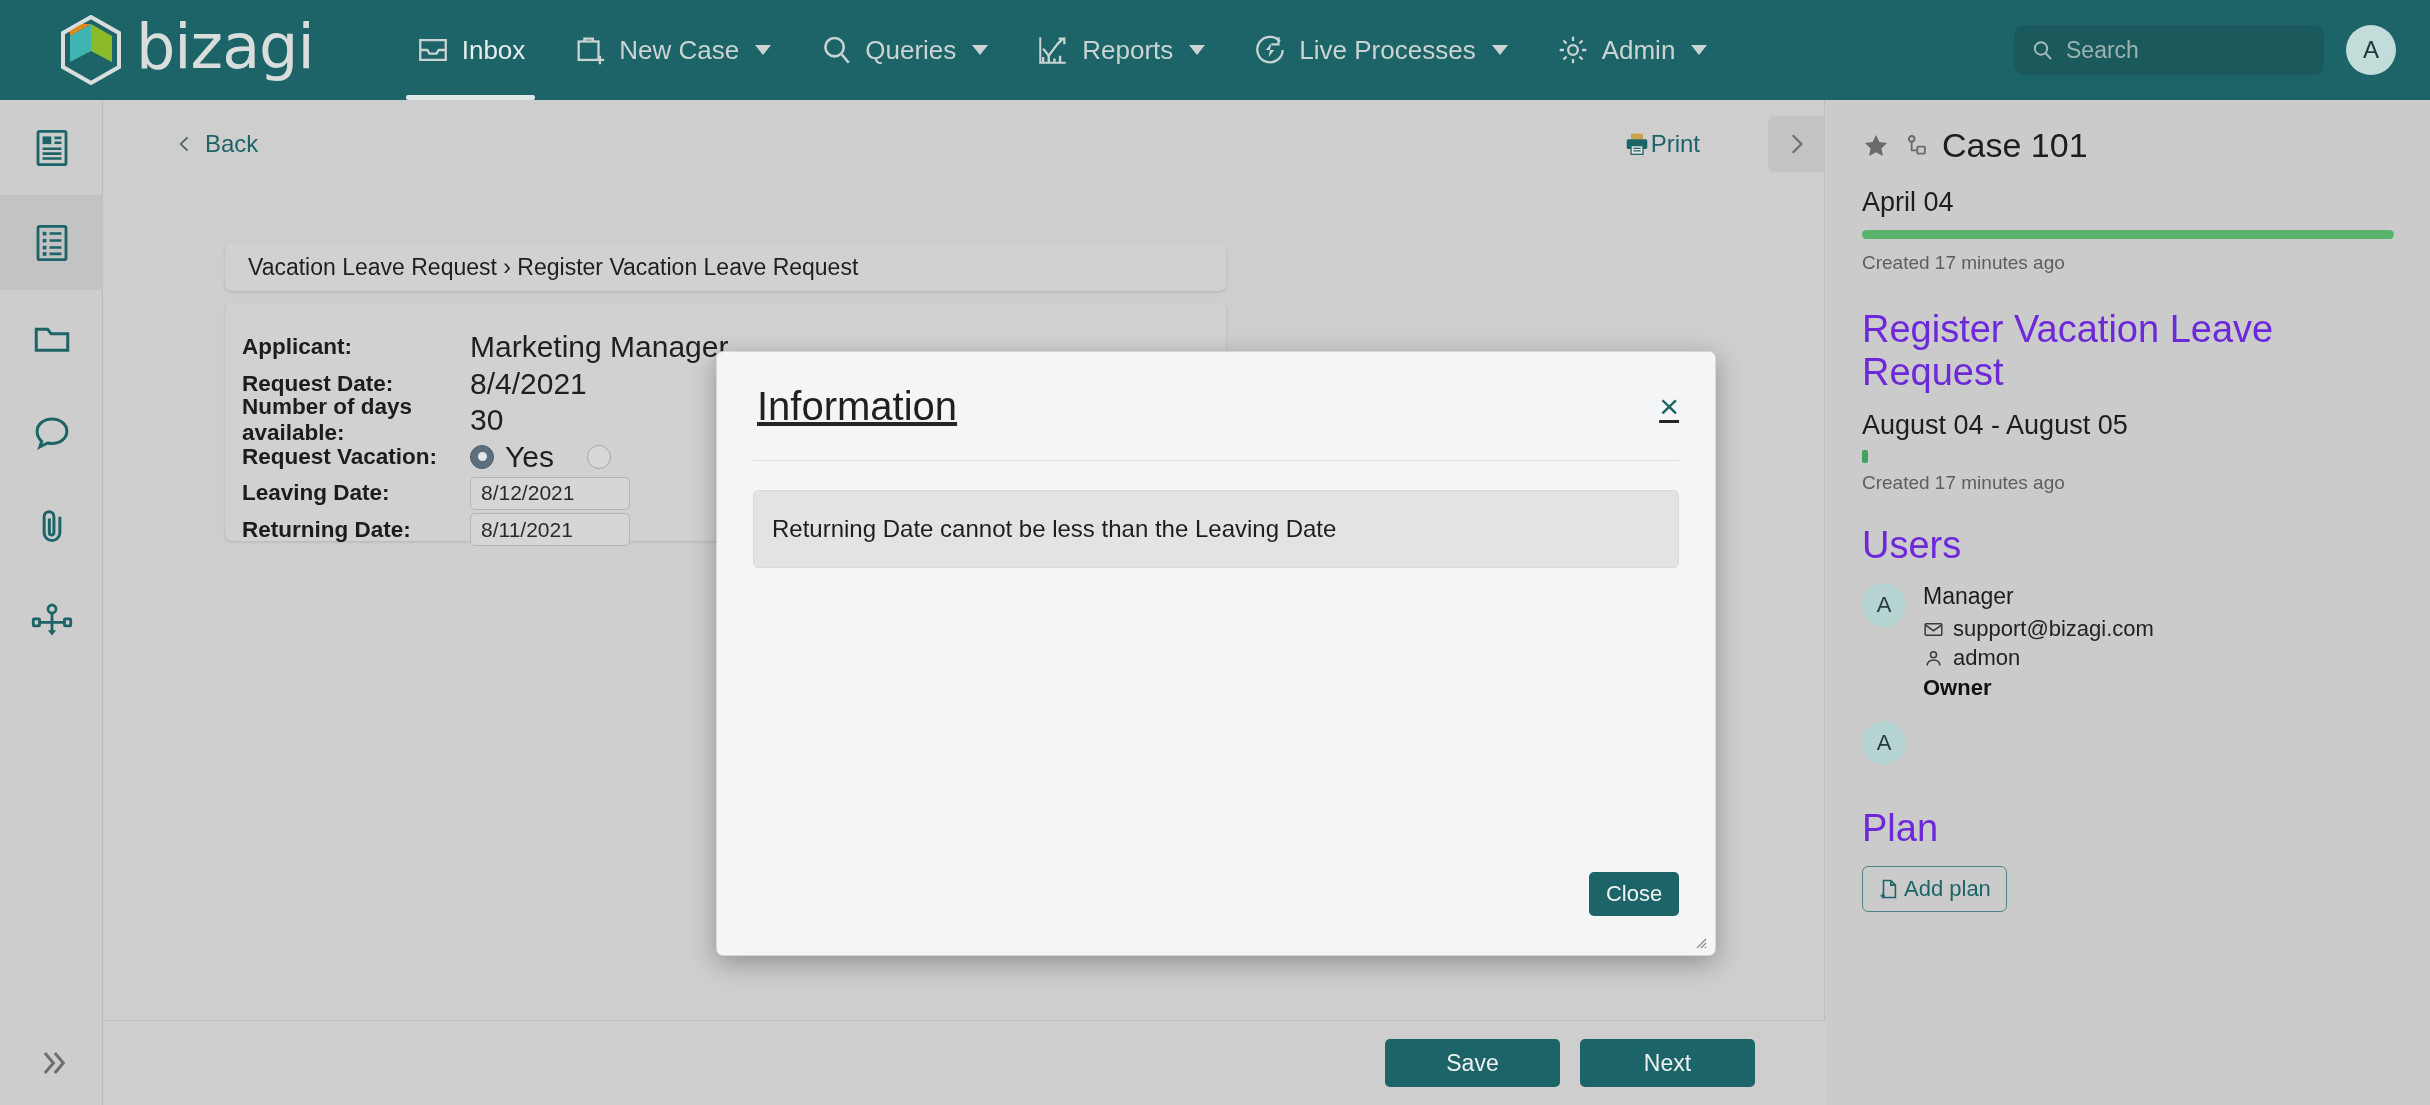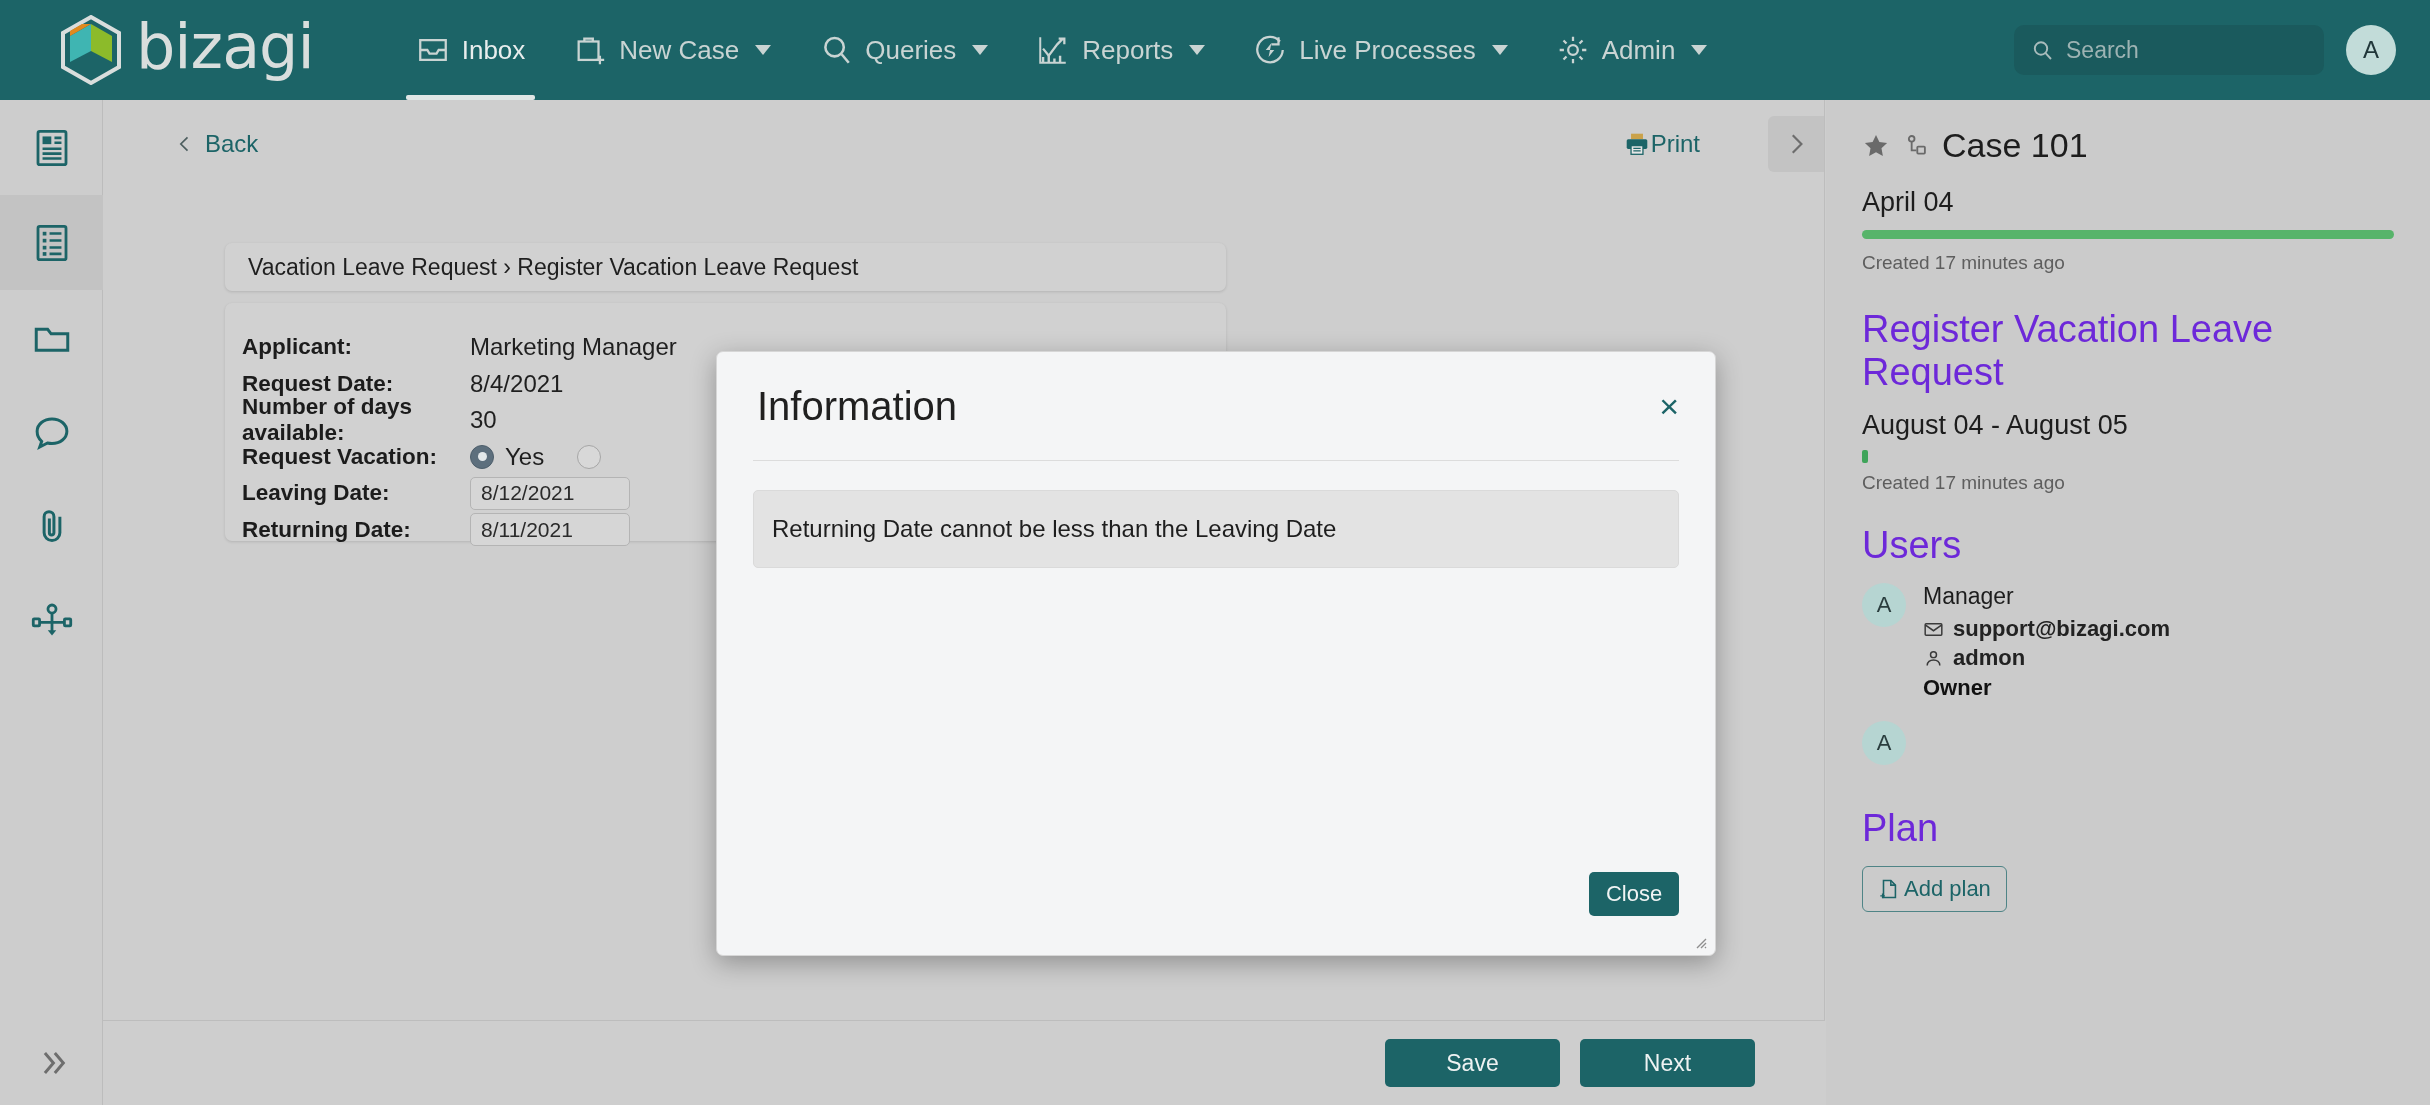--- a/index.html
+++ b/index.html
@@ -86,21 +86,21 @@
     box-shadow:0 1px 3px rgba(0,0,0,.13);
   }
   .form-card{
     position:absolute;left:122px;top:203px;width:1001px;height:238px;
     background:#d1d1d1;border-radius:7px;
     box-shadow:0 1px 3px rgba(0,0,0,.13);
     padding:26px 0 0 0;
   }
   .frow{display:flex;align-items:center;height:36.5px;margin-bottom:0;}
   .flabel{width:245px;padding-left:17px;font-weight:bold;font-size:22.5px;color:#1c1c1c;}
-  .fvalue{font-size:24px;color:#1f1f1f;}
+  .fvalue{font-size:30px;color:#1f1f1f;}
   .radio-grp{display:flex;align-items:center;gap:11px;}
   .radio{
     width:24px;height:24px;border-radius:50%;border:1px solid #a6a6a6;background:#d8d8d8;
     display:flex;align-items:center;justify-content:center;cursor:pointer;flex:none;
   }
   .radio.on{background:#5d6f7d;border-color:#4d5e6b;}
   .radio.on:after{content:"";width:9px;height:9px;border-radius:50%;background:#e3e8ea;}
   .date-input{
     width:160px;height:33px;background:#d6d6d6;border:1px solid #b4b4b4;border-radius:5px;
     display:flex;align-items:center;padding:0 10px;font-size:21px;color:#2a2a2a;
@@ -127,36 +127,37 @@
   .bar-tiny{height:13px;width:6px;border-radius:2px;background:#3fa45a;margin-bottom:9px;}
   .rp-meta{font-size:19px;color:#5e5e5e;margin-bottom:34px;}
   .rp-h3{font-size:27px;color:#1d1d1d;margin-bottom:9px;}
   .rp-section-title{font-size:38px;font-weight:400;color:#6d28d9;margin:18px 0 16px 0;}
   .user-row{display:flex;gap:17px;margin-bottom:20px;}
   .av{
     width:44px;height:44px;border-radius:50%;background:#b6d5d2;color:#2a3d3e;flex:none;
     display:flex;align-items:center;justify-content:center;font-size:22px;
   }
   .uname{font-size:23px;color:#1d1d1d;margin-bottom:6px;}
-  .uline{display:flex;align-items:center;gap:9px;font-size:22px;color:#222;margin-bottom:3px;font-weight:bold;}
+  .uline{display:flex;align-items:center;gap:9px;font-size:22px;color:#222;margin-bottom:3px;}
   .uowner{font-size:22px;color:#111;font-weight:600;margin-top:4px;}
   .addplan{
     display:inline-flex;align-items:center;gap:4px;border:1px solid #4f8486;border-radius:6px;
     color:#1c6467;background:transparent;font-size:22px;padding:9px 15px;cursor:pointer;
     font-family:"Liberation Sans",sans-serif;
   }
   
   .modal{
     position:absolute;left:716px;top:351px;width:1000px;height:605px;
     background:#f4f5f6;border-radius:7px;border:1px solid #d6d6d6;
     box-shadow:0 7px 26px rgba(0,0,0,.30);z-index:60;
   }
   .modal-head{
     height:108px;display:flex;align-items:center;justify-content:space-between;
     padding:0 36px 0 40px;
+    text-decoration:underline;
   }
   .modal-head h2{font-size:40px;font-weight:400;color:#202020;}
   .modal-x{color:#1c6467;font-size:34px;cursor:pointer;line-height:1;}
   .modal-sep{height:1px;background:#dcdcdc;margin:0 36px;}
   .modal-body{padding:29px 36px 0 36px;}
   .msg-box{
     background:#e3e3e3;border:1px solid #dadada;border-radius:5px;
     padding:24px 18px;font-size:24px;color:#1e1e1e;
   }
   .modal-foot{position:absolute;right:36px;bottom:39px;}

